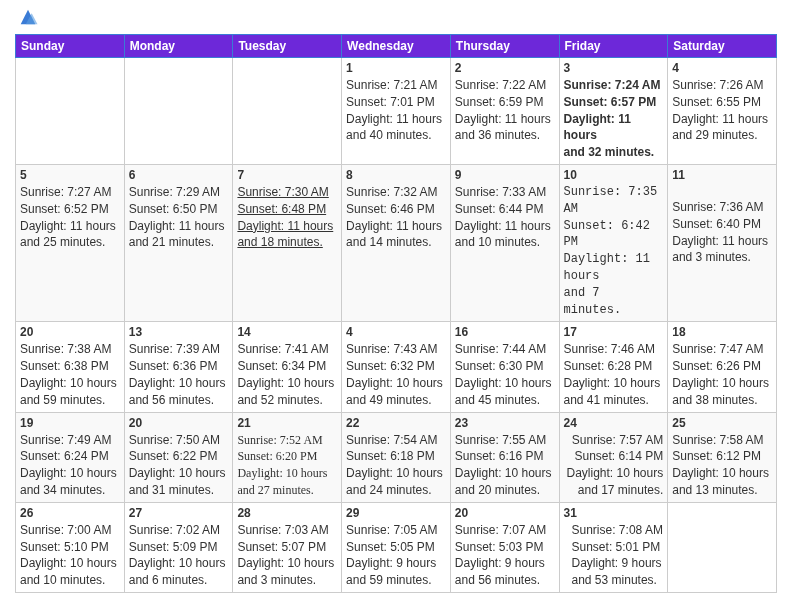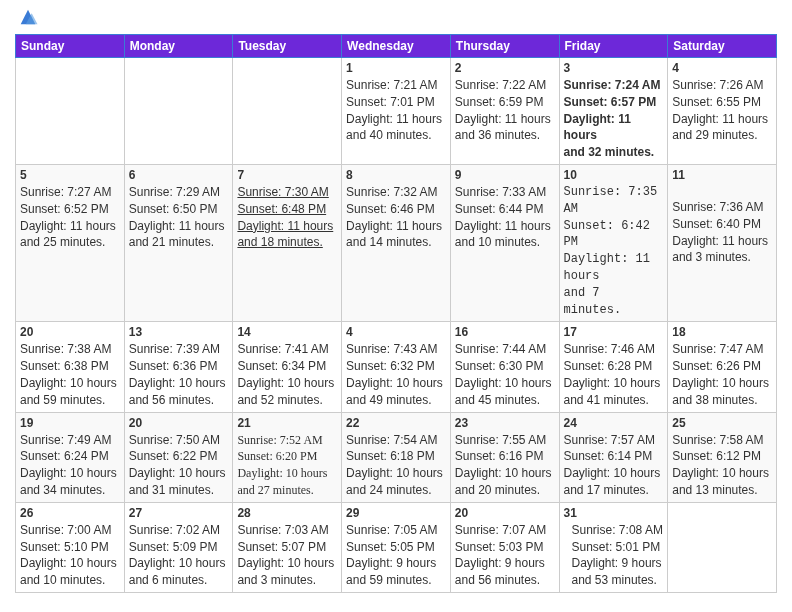--- a/index.html
+++ b/index.html
@@ -303,21 +303,21 @@
           </td>
           <td>
             <span class="day-num">23</span>
             <div class="day-info" style="white-space: pre-line;">Sunrise: 7:55 AM
 Sunset: 6:16 PM
 Daylight: 10 hours
 and 20 minutes.</div>
           </td>
           <td>
             <span class="day-num">24</span>
-            <div class="day-info" style="white-space: pre-line;">Sunrise: 7:57 AM
+            <div class="day-info" style="white-space: pre-line; text-align: right;">Sunrise: 7:57 AM
 Sunset: 6:14 PM
 Daylight: 10 hours
 and 17 minutes.</div>
           </td>
           <td>
             <span class="day-num">25</span>
             <div class="day-info" style="white-space: pre-line;">Sunrise: 7:58 AM
 Sunset: 6:12 PM
 Daylight: 10 hours
 and 13 minutes.</div>

